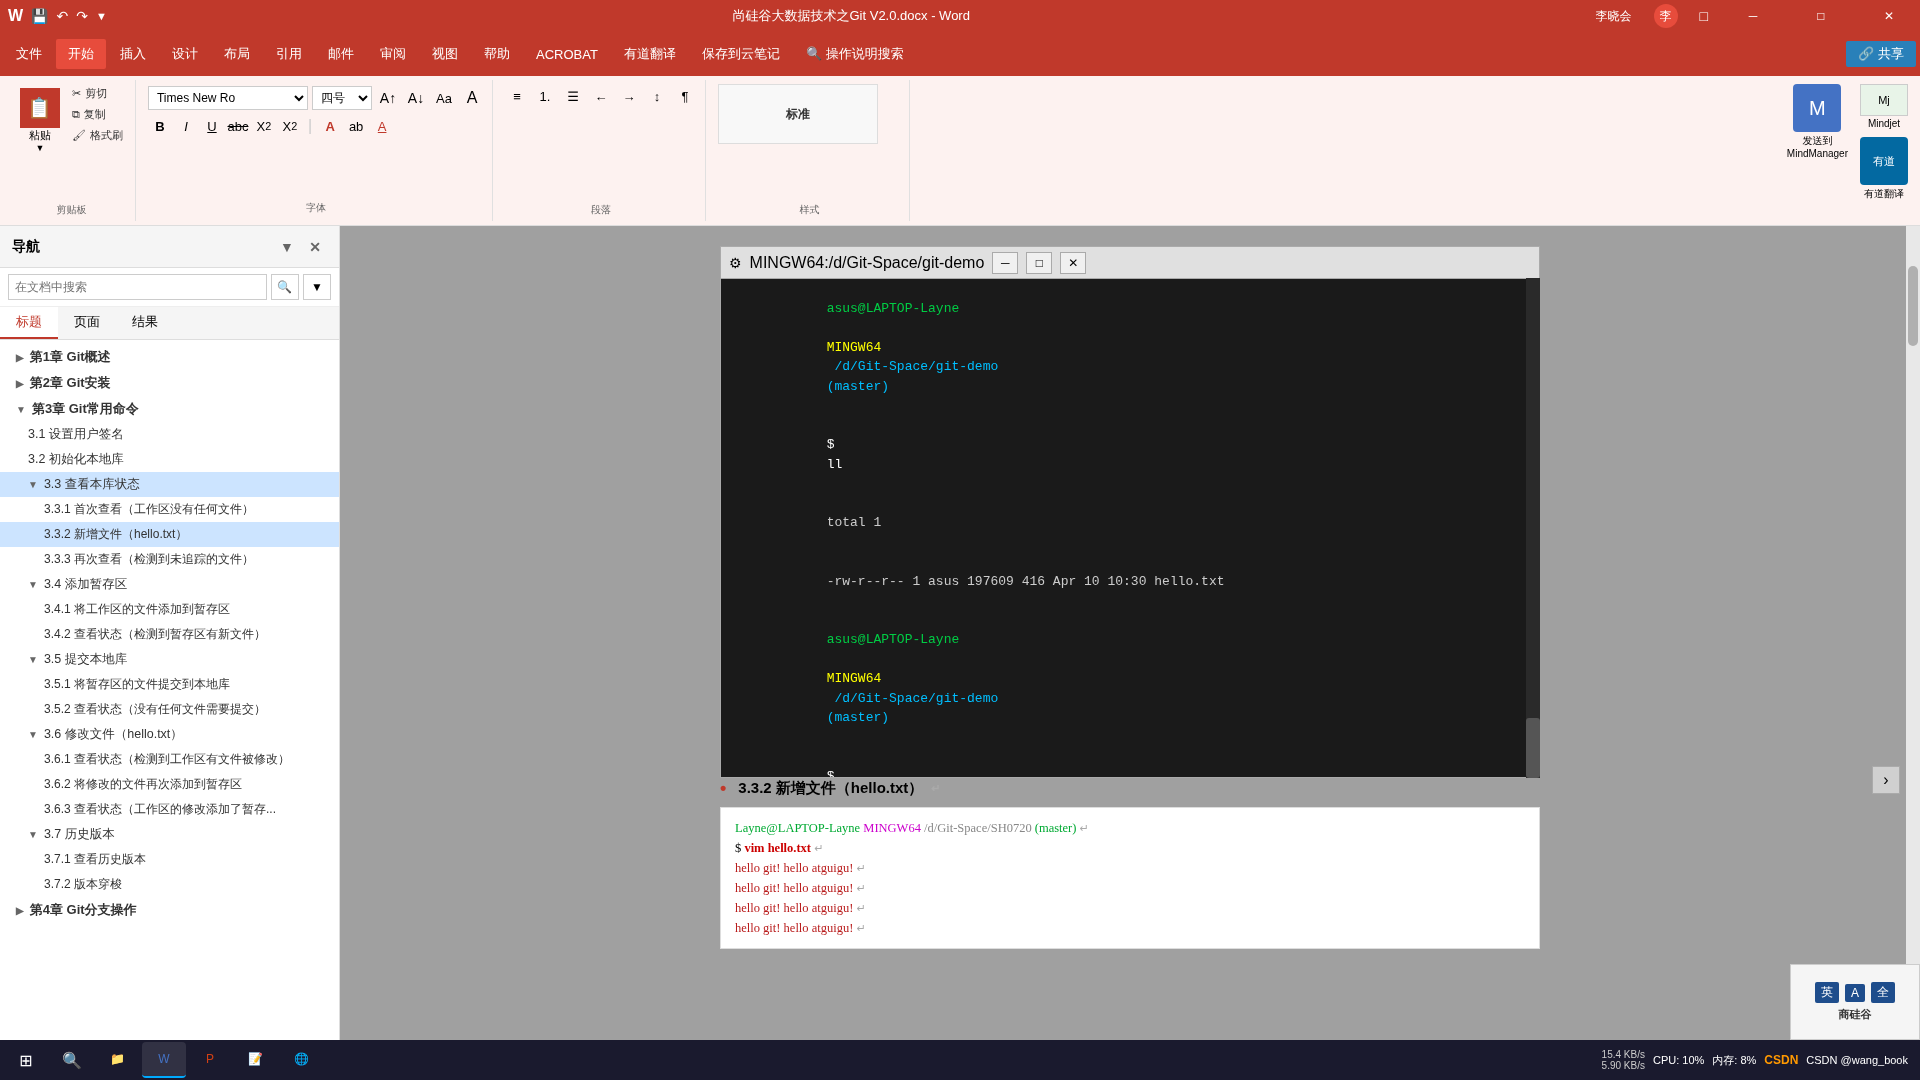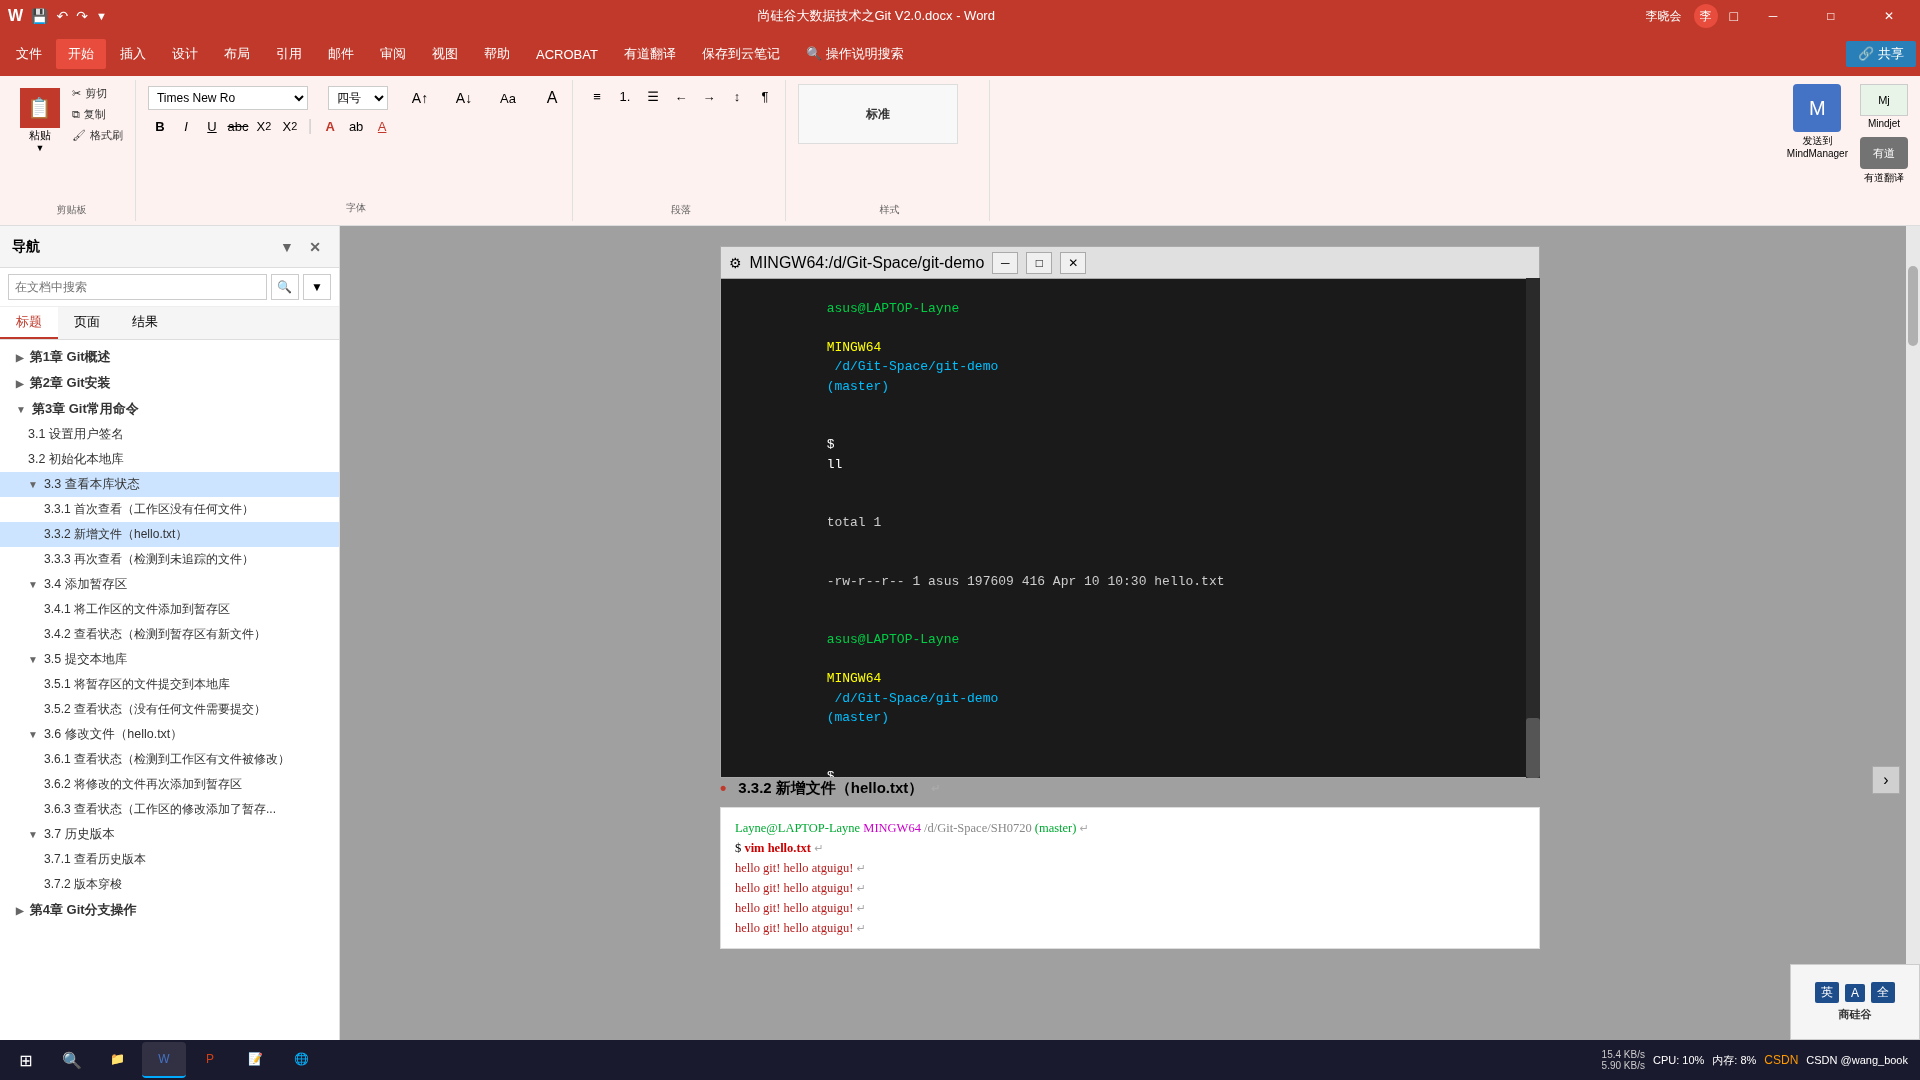--- a/index.html
+++ b/index.html
@@ -11,21 +11,21 @@
       background: #c0392b;
       display: flex;
       align-items: center;
       justify-content: space-between;
       padding: 0 8px;
       color: white;
       font-size: 12px;
     }
     .title-bar-left { display: flex; align-items: center; gap: 8px; }
     .title-bar-center { font-size: 13px; }
-    .title-bar-right { display: flex; align-items: center; gap: 12px; font-size: 12px; }
+    .title-bar-right { display: flex; align-items: center; gap: 22px; font-size: 12px; }
     .title-bar-btn { width: 46px; height: 32px; display: flex; align-items: center; justify-content: center; cursor: pointer; }
 
     
     .menu-bar {
       height: 44px;
       background: #c0392b;
       display: flex;
       align-items: center;
       padding: 0 4px;
       gap: 2px;
@@ -76,21 +76,21 @@
 
     
     .font-toolbar {
       display: flex;
       flex-direction: column;
       gap: 4px;
       padding: 6px 8px;
       border-right: 1px solid #e0e0e0;
       min-width: 300px;
     }
-    .font-toolbar-row1 { display: flex; gap: 20px; align-items: center; }
+    .font-toolbar-row1 { display: flex; gap: 4px; align-items: center; }
     .font-select {
       width: 160px;
       height: 24px;
       border: 1px solid #ccc;
       background: white;
       font-size: 12px;
       padding: 2px 4px;
       cursor: pointer;
     }
     .font-size-select {
@@ -434,21 +434,21 @@
       <div style="width:48px;height:48px;background:#4472c4;border-radius:4px;display:flex;align-items:center;justify-content:center;color:white;font-size:20px;">M</div>
       <div style="font-size:10px;text-align:center;margin-top:2px;">发送到<br>MindManager</div>
     </div>
   </div>
   <div style="display:flex;flex-direction:column;gap:8px;padding:4px;">
     <div style="display:flex;flex-direction:column;align-items:center;cursor:pointer;">
       <div style="width:48px;height:32px;background:#e8f4e8;border:1px solid #ccc;display:flex;align-items:center;justify-content:center;font-size:11px;">Mj</div>
       <div style="font-size:10px;text-align:center;margin-top:2px;">Mindjet</div>
     </div>
     <div style="display:flex;flex-direction:column;align-items:center;cursor:pointer;">
-      <div style="width:48px;height:32px;background:#737373;border-radius:4px;display:flex;align-items:center;justify-content:center;color:white;font-size:11px;">有道</div>
+      <div style="width:48px;height:48px;background:#0369a1;border-radius:4px;display:flex;align-items:center;justify-content:center;color:white;font-size:11px;">有道</div>
       <div style="font-size:10px;text-align:center;margin-top:2px;">有道翻译</div>
     </div>
   </div>
 </div>
 
 <div class="main-area">
 
   <div class="nav-panel">
     <div class="nav-header">
       <span>导航</span>
@@ -648,21 +648,21 @@
   <div class="taskbar-app" style="color:#d04015;">P</div>
   <div class="taskbar-app">📝</div>
   <div class="taskbar-app">🌐</div>
   <div class="taskbar-right">
     <div class="net-info">
       <span>15.4 KB/s</span>
       <span>5.90 KB/s</span>
     </div>
     <span style="font-size:11px;">CPU: 10%</span>
     <span style="font-size:11px;">内存: 8%</span>
-    <span style="font-size:12px;color:#f90;font-weight:normal;">CSDN</span>
+    <span style="font-size:12px;color:#f90;font-weight:bold;">CSDN</span>
     <span style="font-size:11px;">CSDN @wang_book</span>
   </div>
 </div>
 
 <div style="position:fixed;bottom:40px;right:0;width:130px;height:76px;background:#f5f5f5;border:1px solid #ccc;display:flex;flex-direction:column;align-items:center;justify-content:center;gap:4px;z-index:200;">
   <div style="display:flex;gap:6px;align-items:center;">
     <div style="background:#1e4d8c;color:white;padding:2px 6px;font-size:12px;border-radius:2px;">英</div>
     <div style="background:#1e4d8c;color:white;padding:2px 6px;font-size:12px;border-radius:2px;">A</div>
     <div style="background:#1e4d8c;color:white;padding:2px 6px;font-size:12px;border-radius:2px;">全</div>
   </div>

